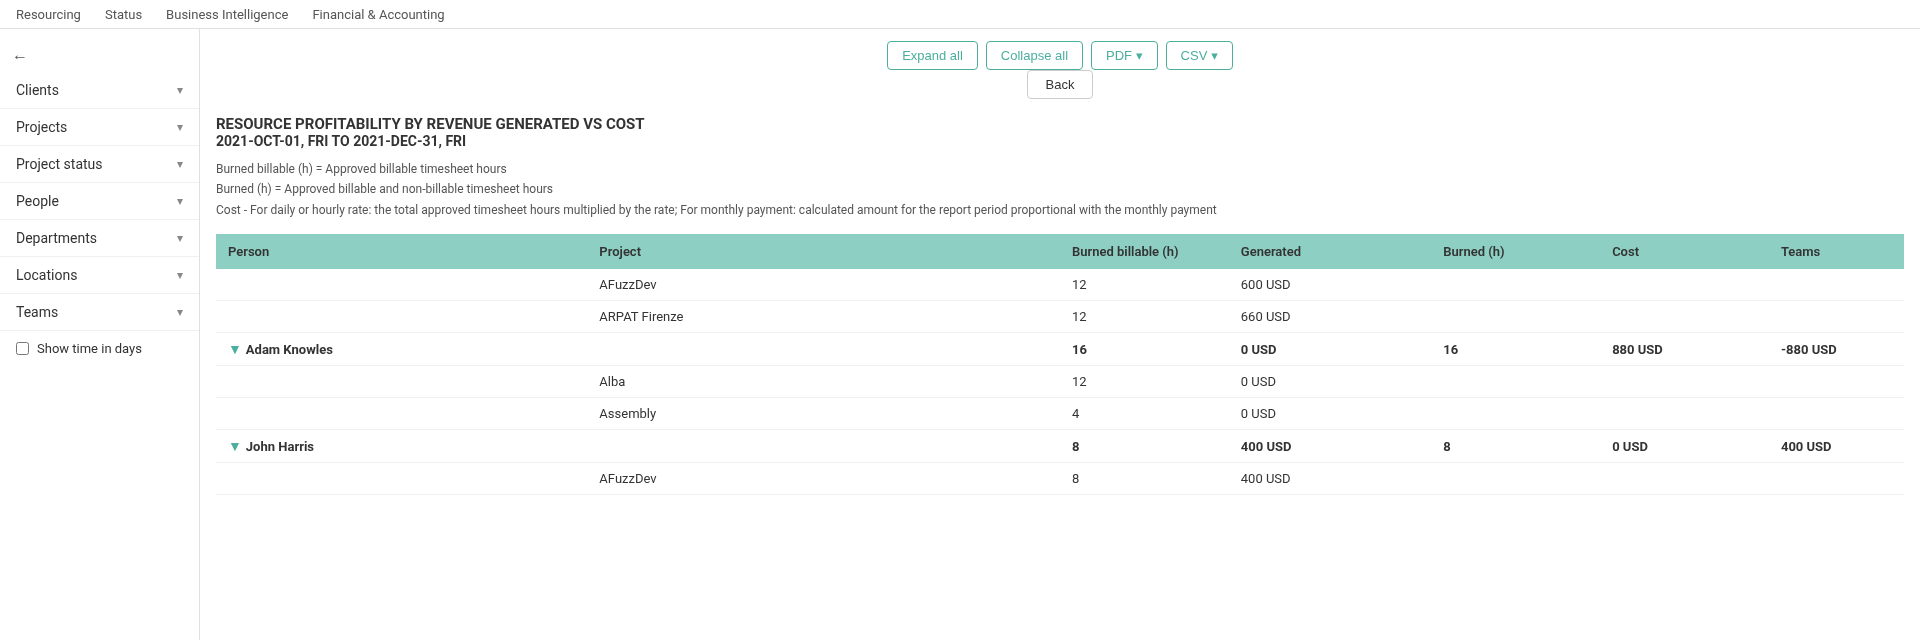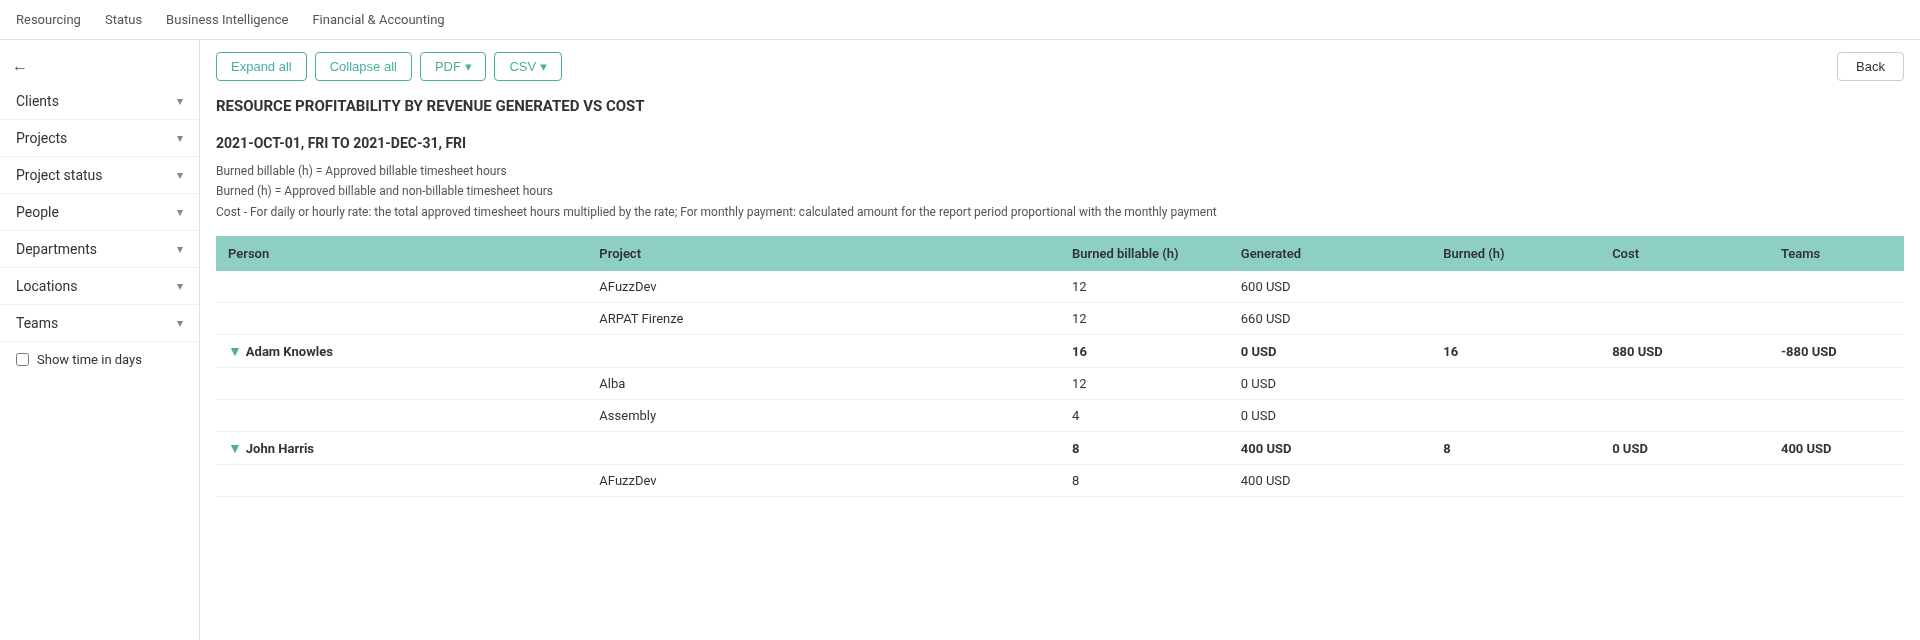--- a/index.html
+++ b/index.html
@@ -1,45 +1,45 @@
 <!DOCTYPE html>
 <html><head>
   <meta charset="utf-8">
   <style>
     * { box-sizing: border-box; margin: 0; padding: 0; }
     body { font-family: -apple-system, BlinkMacSystemFont, 'Segoe UI', Roboto, sans-serif; font-size: 13px; color: #333; background: #fff; display: flex; flex-direction: column; height: 640px; overflow: hidden; }
 
     
-    .top-nav { display: flex; align-items: center; border-bottom: 1px solid #e0e0e0; padding: 0 16px; height: 40px; gap: 24px; }
+    .top-nav { display: flex; align-items: center; border-bottom: 1px solid #e0e0e0; padding: 0 16px; height: 29px; gap: 24px; }
     .top-nav a { font-size: 13px; color: #555; text-decoration: none; padding: 10px 0; cursor: pointer; }
 
     
     .main-layout { display: flex; flex: 1; overflow: hidden; }
 
     
     .sidebar { width: 200px; border-right: 1px solid #e0e0e0; padding: 8px 0; overflow-y: auto; flex-shrink: 0; }
     .back-arrow { padding: 8px 12px; cursor: pointer; font-size: 16px; color: #555; display: inline-block; }
     .sidebar-item { display: flex; align-items: center; justify-content: space-between; padding: 10px 16px; cursor: pointer; border-bottom: 1px solid #f0f0f0; }
     .sidebar-item-label { font-size: 14px; color: #333; }
     .sidebar-chevron { font-size: 12px; color: #888; }
     .sidebar-checkbox { display: flex; align-items: center; gap: 8px; padding: 10px 16px; cursor: pointer; }
     .sidebar-checkbox input { cursor: pointer; }
     .sidebar-checkbox label { font-size: 13px; color: #333; cursor: pointer; }
 
     
     .content { flex: 1; overflow-y: auto; padding: 12px 16px; }
 
     
-    .toolbar { display: flex; align-items: center; gap: 8px; margin-bottom: 16px; justify-content: space-between; }
+    .toolbar { display: flex; align-items: center; gap: 0; margin-bottom: 16px; justify-content: space-between; flex-direction: column; }
     .toolbar-left { display: flex; gap: 8px; }
     .btn-outline { border: 1.5px solid #4caf9e; color: #4caf9e; background: #fff; padding: 6px 14px; border-radius: 4px; cursor: pointer; font-size: 13px; display: flex; align-items: center; gap: 4px; }
     .btn-back { border: 1.5px solid #ccc; color: #333; background: #fff; padding: 6px 18px; border-radius: 4px; cursor: pointer; font-size: 13px; }
 
     
-    .report-title { font-size: 15px; font-weight: 700; color: #333; margin-bottom: 20px; }
+    .report-title { font-size: 15px; font-weight: 700; color: #333; margin-bottom: 0; }
     .report-subtitle { font-size: 14px; font-weight: 700; color: #333; margin-bottom: 10px; }
     .report-notes { font-size: 12px; color: #555; line-height: 1.7; margin-bottom: 14px; }
 
     
     .data-table { width: 100%; border-collapse: collapse; font-size: 13px; }
     .data-table thead tr { background: #8ecfc4; }
     .data-table thead th { padding: 10px 12px; text-align: left; font-weight: 600; color: #333; font-size: 13px; white-space: nowrap; }
     .data-table tbody tr { border-bottom: 1px solid #f0f0f0; }
     .data-table tbody td { padding: 8px 12px; color: #333; }
 

